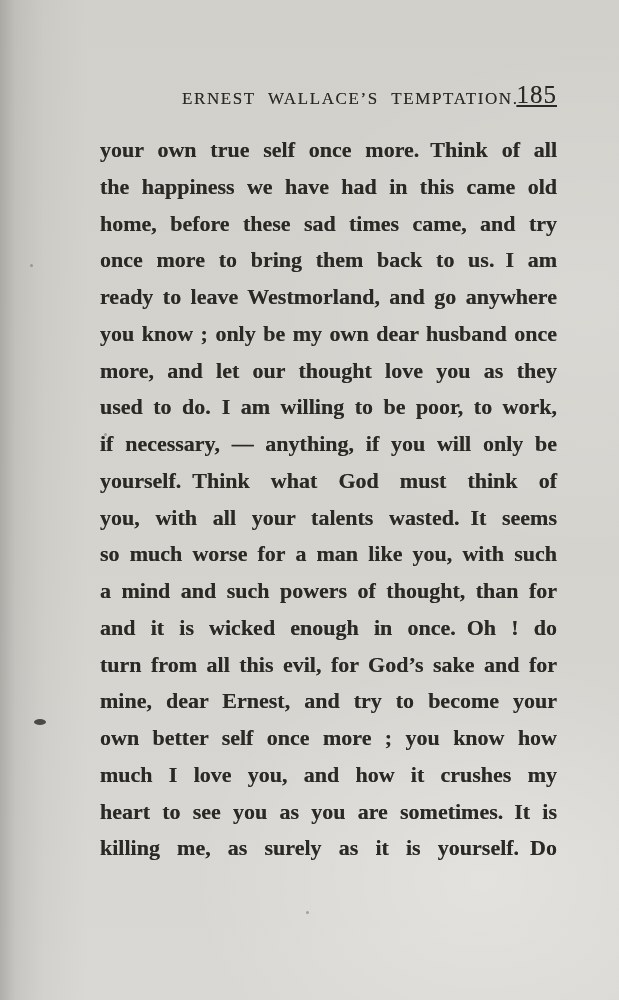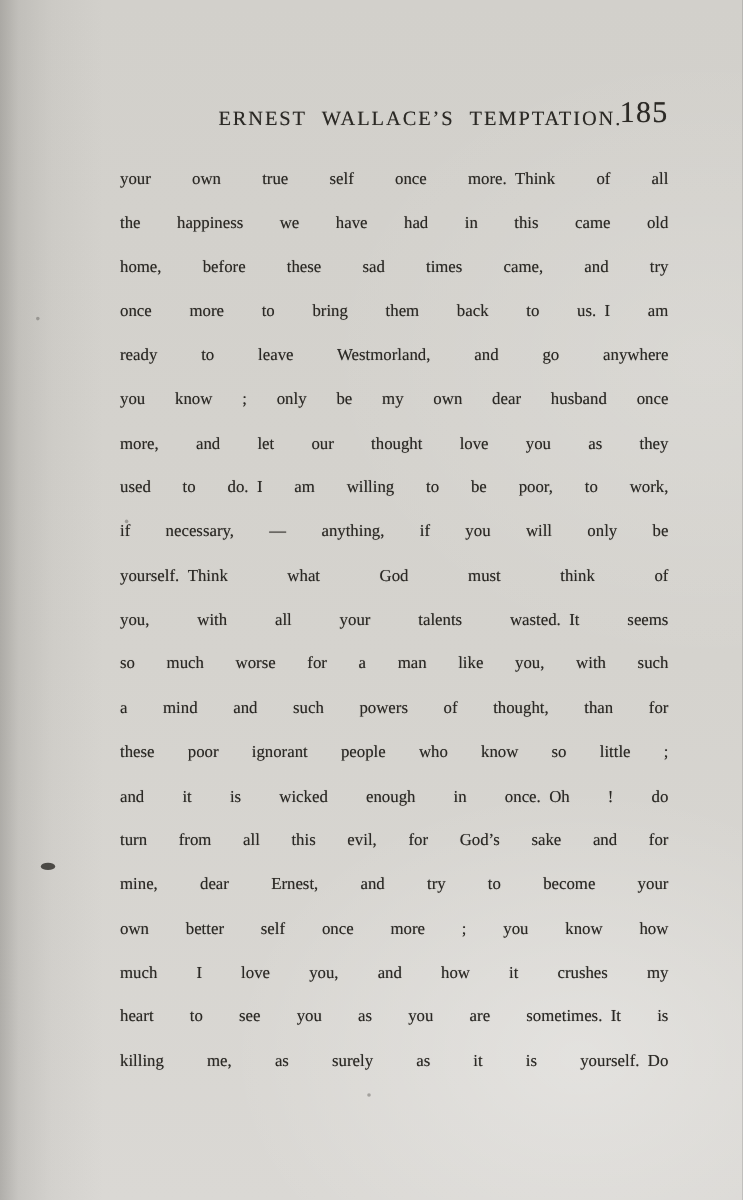--- a/index.html
+++ b/index.html
@@ -31,35 +31,37 @@
     letter-spacing: 1.6px;
     word-spacing: 7px;
     white-space: nowrap;
   }
   .folio {
     position: absolute;
     top: 81px;
     right: 62px;
     font-size: 25px;
     letter-spacing: 1px;
+    text-decoration: underline;
   }
   .body-block {
     position: absolute;
     top: 132px;
     left: 100px;
     width: 457px;
   }
   .text-line {
     height: 36.75px;
     line-height: 36.75px;
-    font-size: 14px;
+    font-size: 22px;
     text-align: justify;
     text-align-last: justify;
     white-space: normal;
     overflow: visible;
+    font-weight: bold;
   }
   .ink-speck {
     position: absolute;
     left: 34px;
     top: 719px;
     width: 12px;
     height: 6px;
     border-radius: 50%;
     background: #35332f;
     opacity: 0.85;
@@ -94,21 +96,20 @@
     <div class="text-line">once more to bring them back to us. I am</div>
     <div class="text-line">ready to leave Westmorland, and go anywhere</div>
     <div class="text-line">you know ; only be my own dear husband once</div>
     <div class="text-line">more, and let our thought love you as they</div>
     <div class="text-line">used to do. I am willing to be poor, to work,</div>
     <div class="text-line">if necessary, — anything, if you will only be</div>
     <div class="text-line">yourself. Think what God must think of</div>
     <div class="text-line">you, with all your talents wasted. It seems</div>
     <div class="text-line">so much worse for a man like you, with such</div>
     <div class="text-line">a mind and such powers of thought, than for</div>
-    <div class="text-line">these poor ignorant people who know so little ;</div>
     <div class="text-line">and it is wicked enough in once. Oh ! do</div>
     <div class="text-line">turn from all this evil, for God’s sake and for</div>
     <div class="text-line">mine, dear Ernest, and try to become your</div>
     <div class="text-line">own better self once more ; you know how</div>
     <div class="text-line">much I love you, and how it crushes my</div>
     <div class="text-line">heart to see you as you are sometimes. It is</div>
     <div class="text-line">killing me, as surely as it is yourself. Do</div>
   </div>
 
   <div class="ink-speck"></div>

